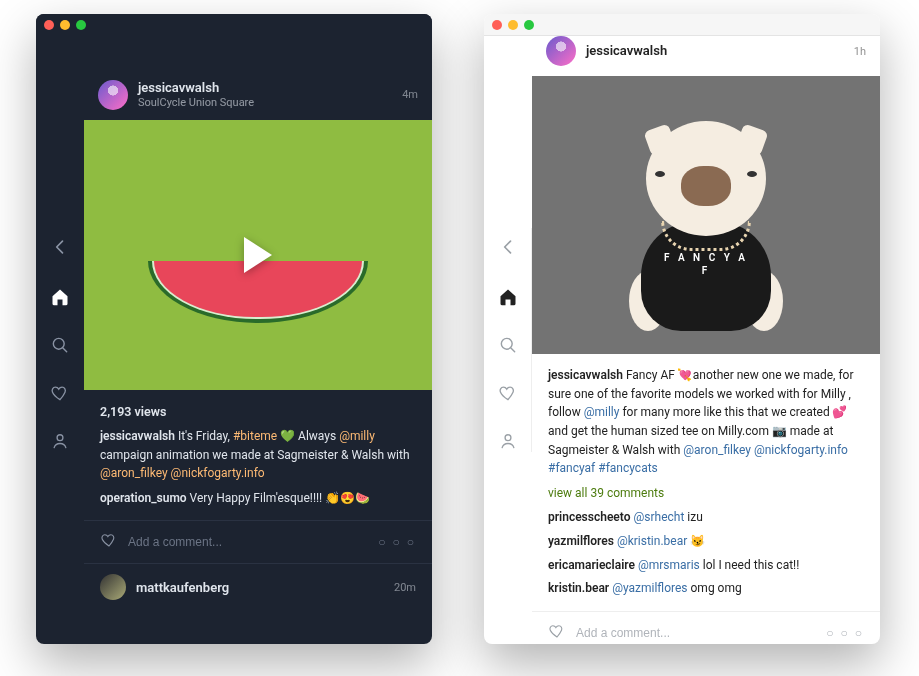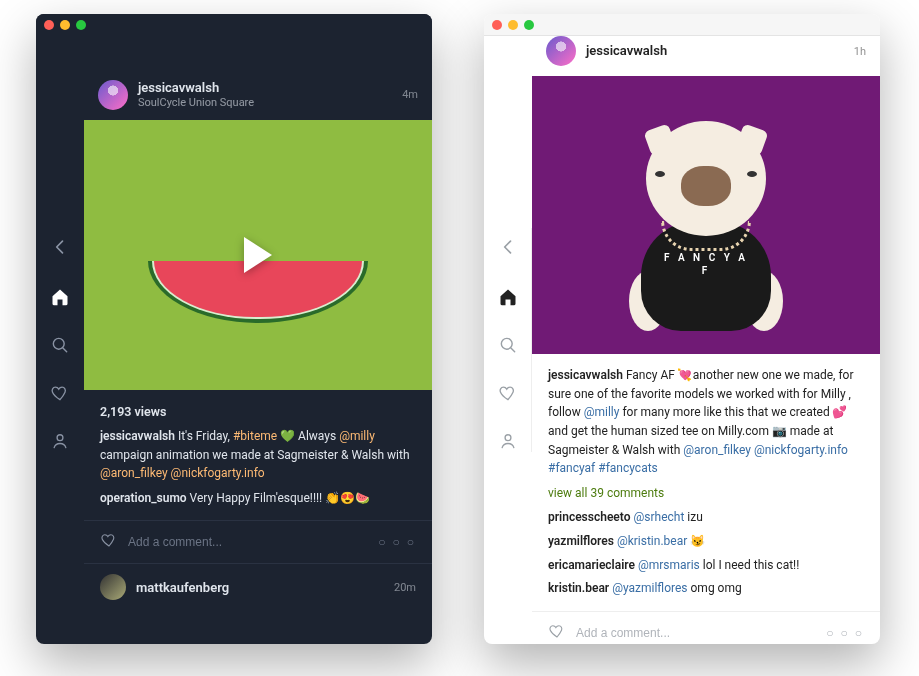--- a/index.html
+++ b/index.html
@@ -48,21 +48,21 @@
   .feed { flex: 1; overflow: hidden; display: flex; flex-direction: column; }
   .post-head { display: flex; align-items: center; padding: 10px 14px 10px 14px; gap: 10px; }
   .avatar { width: 30px; height: 30px; border-radius: 50%; background: linear-gradient(135deg,#6a5acd,#ff6ec7); flex-shrink: 0; position: relative; overflow: hidden; }
   .avatar::after{content:"";position:absolute;inset:0;background:radial-gradient(circle at 50% 35%, rgba(255,255,255,0.6) 0 20%, transparent 21%);}
   .head-text { flex: 1; line-height: 1.2; }
   .username { font-weight: 600; font-size: 13px; }
   .location { font-size: 11px; opacity: 0.6; }
   .timestamp { font-size: 11px; opacity: 0.5; }
   .media { width: 100%; position: relative; }
   .media.green { background: #8fbc41; height: 270px; }
-  .media.pink { background: #701a75; height: 278px; padding-left: 46px; }
+  .media.pink { background: #737373; height: 278px; padding-left: 46px; }
   .watermelon { position:absolute; left:50%; top:55%; transform:translate(-50%,-50%); width: 220px; height: 110px; }
   .wm-rind { position:absolute; bottom:0; width:100%; height:62px; background:#2a6b2a; border-radius: 0 0 110px 110px / 0 0 62px 62px; }
   .wm-flesh { position:absolute; bottom:6px; left:6px; right:6px; height:56px; background:#e8465a; border-radius: 0 0 100px 100px / 0 0 56px 56px; }
   .wm-white { position:absolute; bottom:4px; left:4px; right:4px; height:58px; background:#d9eecf; border-radius:0 0 104px 104px / 0 0 58px 58px;}
   .play { position:absolute; left:50%; top:50%; transform:translate(-50%,-50%); width:0;height:0;border-left:28px solid #fff;border-top:18px solid transparent;border-bottom:18px solid transparent;filter:drop-shadow(0 2px 4px rgba(0,0,0,0.3)); }
   .cat { position:absolute; left:50%; top:54%; transform:translate(-50%,-50%); width:170px; height:210px; }
   .cat-body { position:absolute; bottom:0; left:50%; transform:translateX(-50%); width:130px; height:110px; background:#1a1a1a; border-radius: 55px 55px 40px 40px; }
   .cat-head { position:absolute; top:0; left:50%; transform:translateX(-50%); width:120px; height:115px; background:#f5ede1; border-radius:50%; }
   .cat-ear-l,.cat-ear-r{position:absolute;top:6px;width:26px;height:26px;background:#f5ede1;border-radius:6px;}
   .cat-ear-l{left:26px;transform:rotate(-20deg);}

